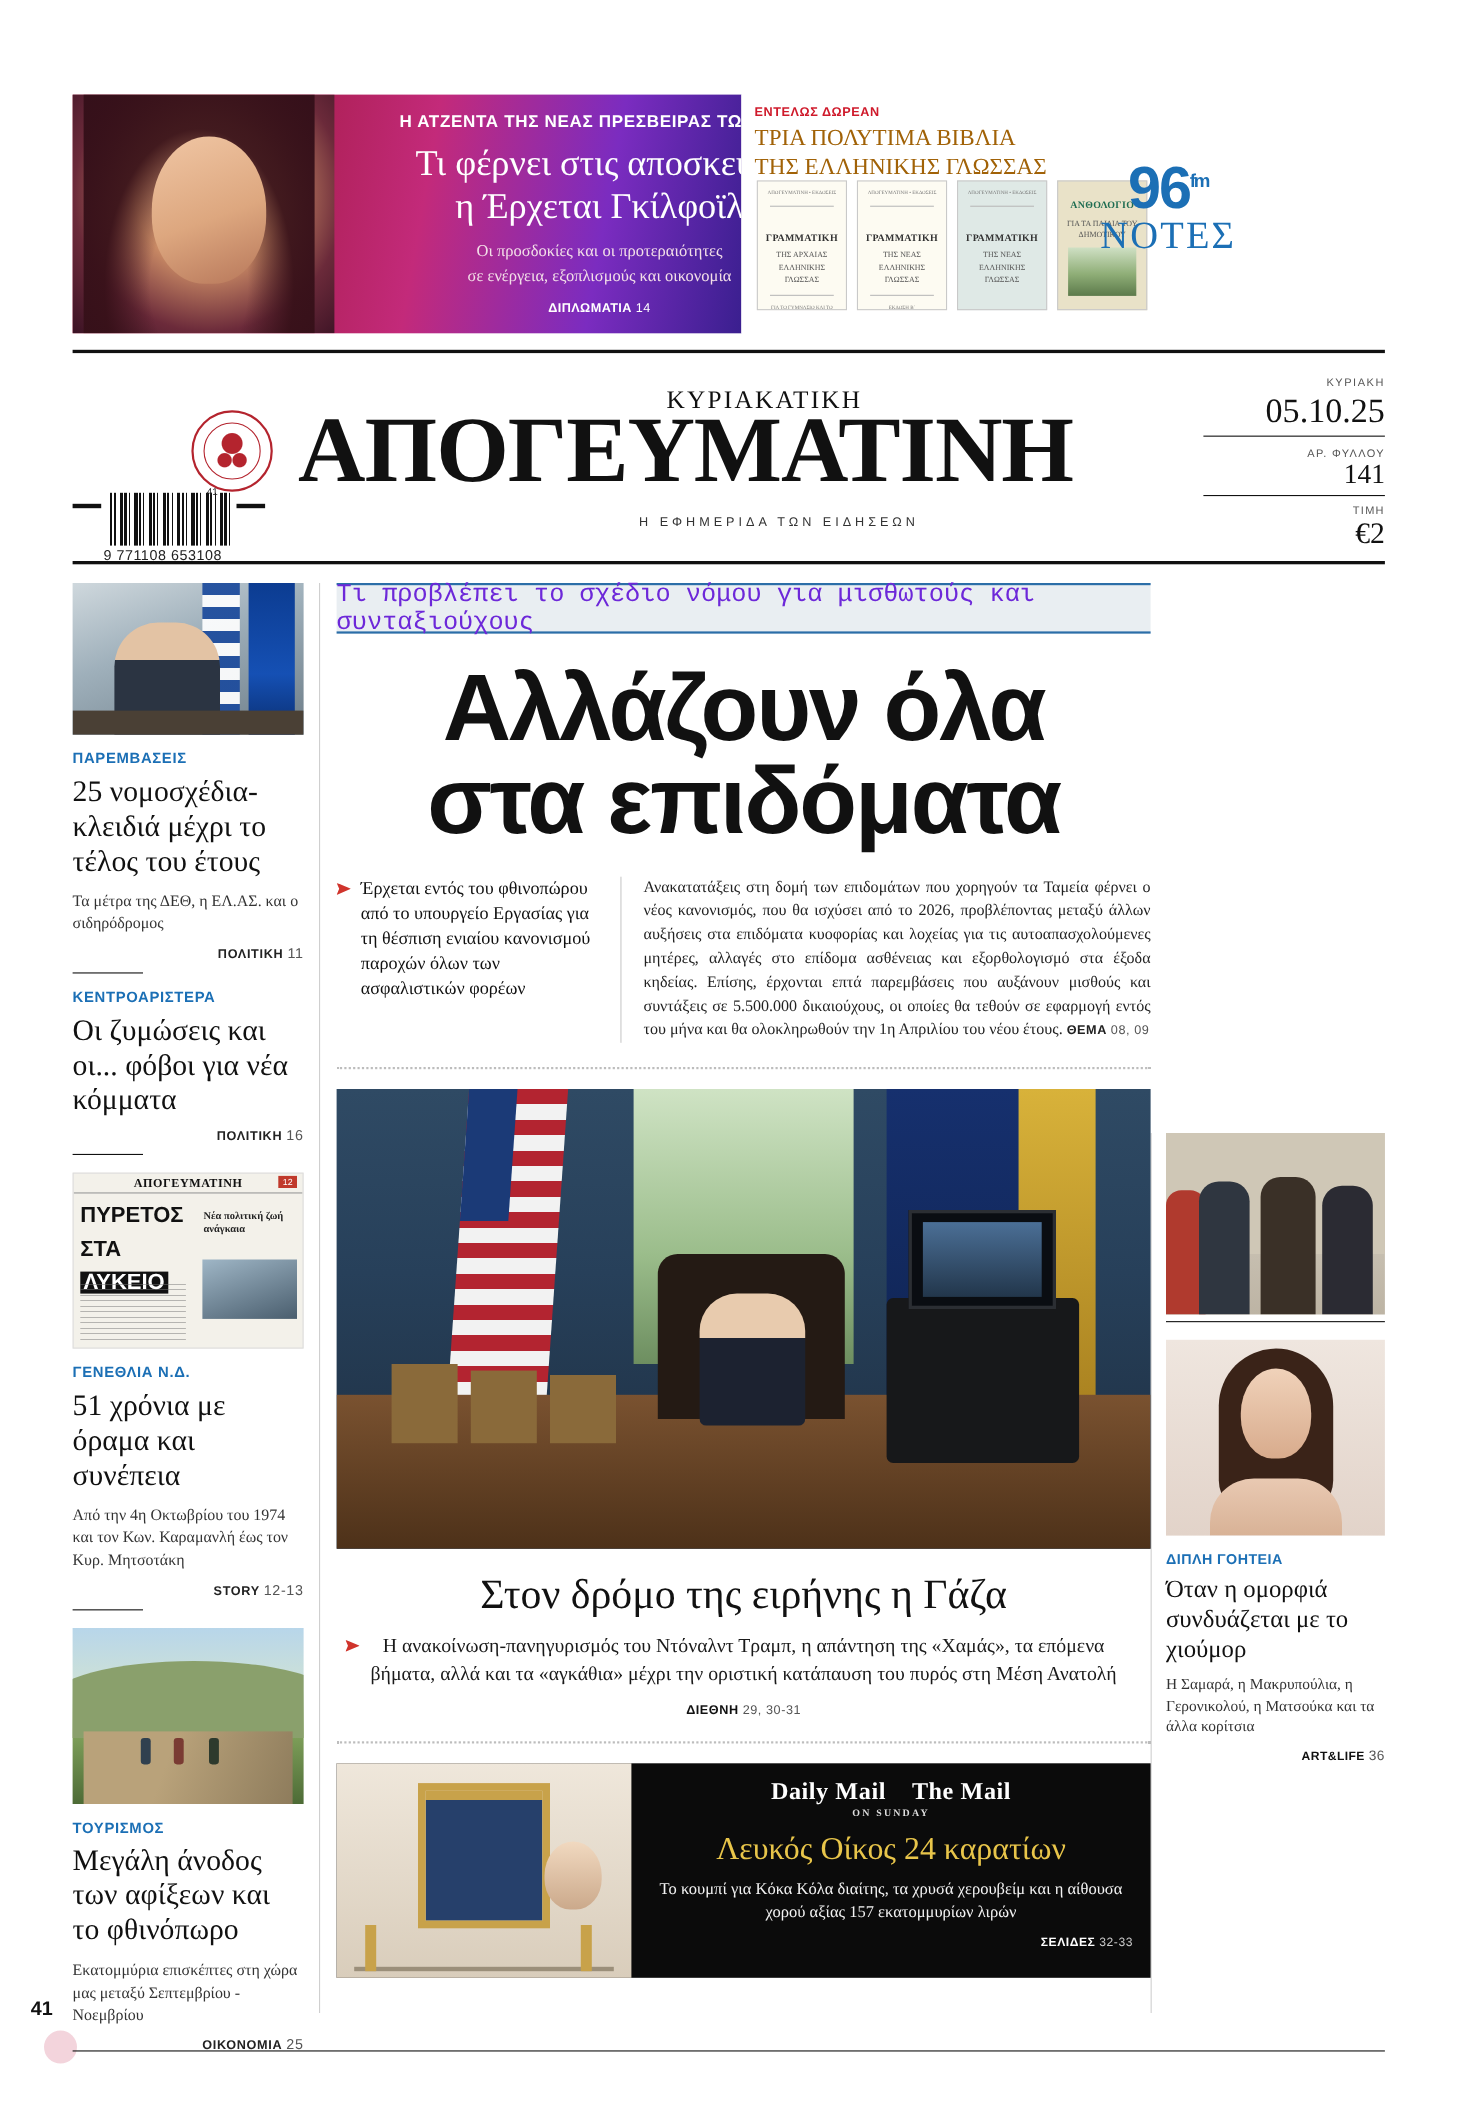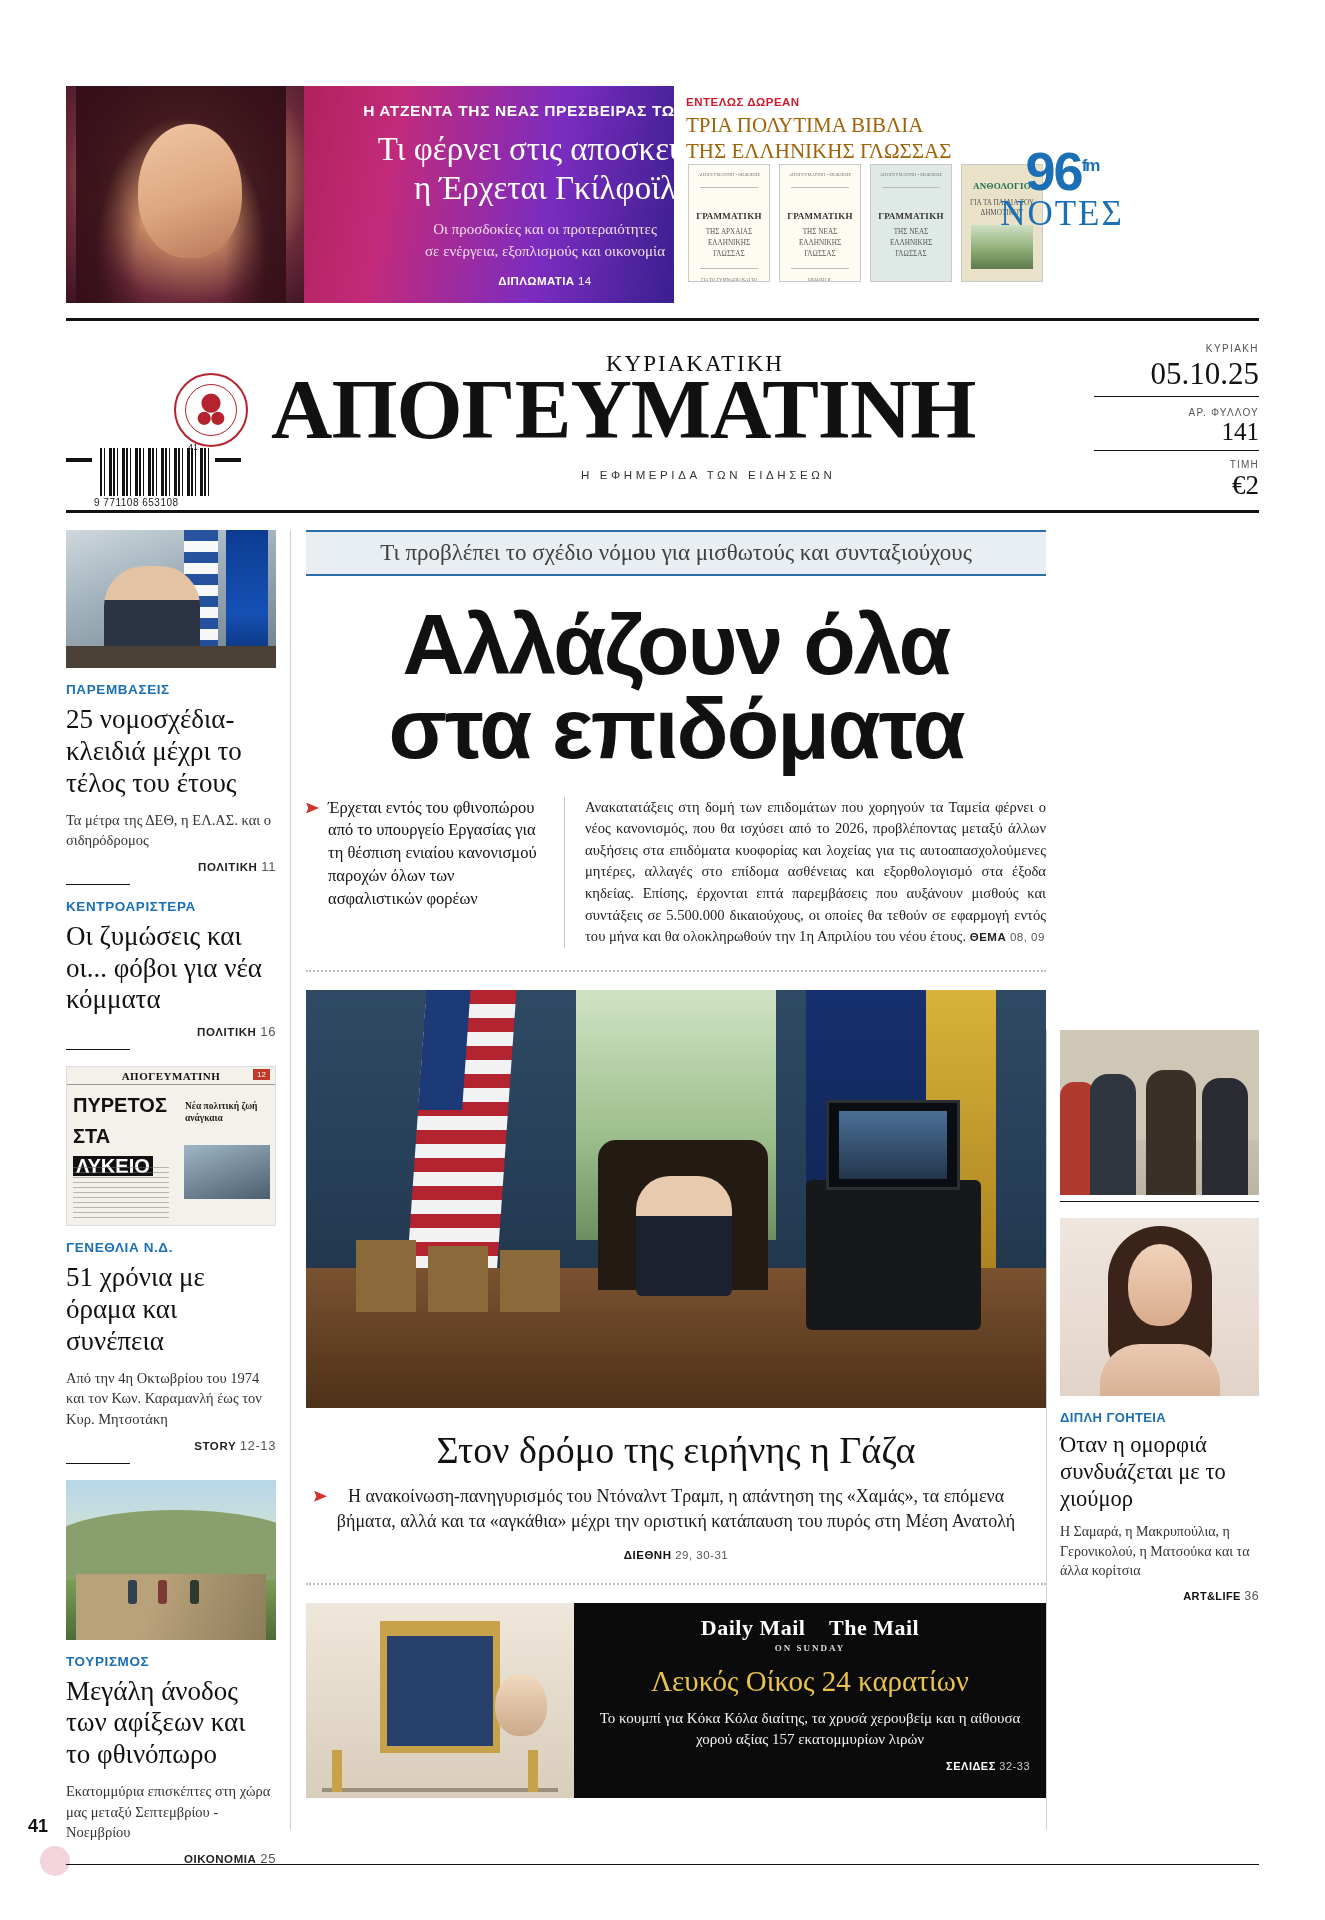--- a/index.html
+++ b/index.html
@@ -253,21 +253,21 @@
   .barcode {
     position: absolute;
     left: 100px; top: 448px;
     width: 110px; height: 48px;
     background: repeating-linear-gradient(90deg,#111 0 2px, #fff 2px 4px, #111 4px 5px, #fff 5px 9px, #111 9px 12px, #fff 12px 13px);
   }
   .barcode-num {
     position: absolute;
     left: 94px; top: 497px;
     font-family: "Liberation Sans", sans-serif;
-    font-size: 10px;
+    font-size: 13px;
     letter-spacing: .5px;
     color: #222;
   }
   .barcode-issue {
     position: absolute;
     left: 188px; top: 442px;
     font-family: "Liberation Sans", sans-serif;
     font-size: 9px;
     color: #222;
   }
@@ -468,23 +468,23 @@
   .topbar {
     background: #e9eef2;
     border-top: 2px solid #2b6ea8;
     border-bottom: 2px solid #2b6ea8;
     height: 42px;
     display: flex;
     align-items: center;
     justify-content: center;
   }
   .topbar-text {
-    font-family: Liberation Serif, serif;
+    font-family: Liberation Mono, monospace;
     font-size: 23px;
-    color: #404040;
+    color: #6d28d9;
   }
   .mainhead {
     font-family: "Liberation Sans", sans-serif;
     font-weight: bold;
     font-size: 86px;
     line-height: 0.98;
     letter-spacing: -2px;
     text-align: center;
     color: #111;
     margin-top: 26px;

